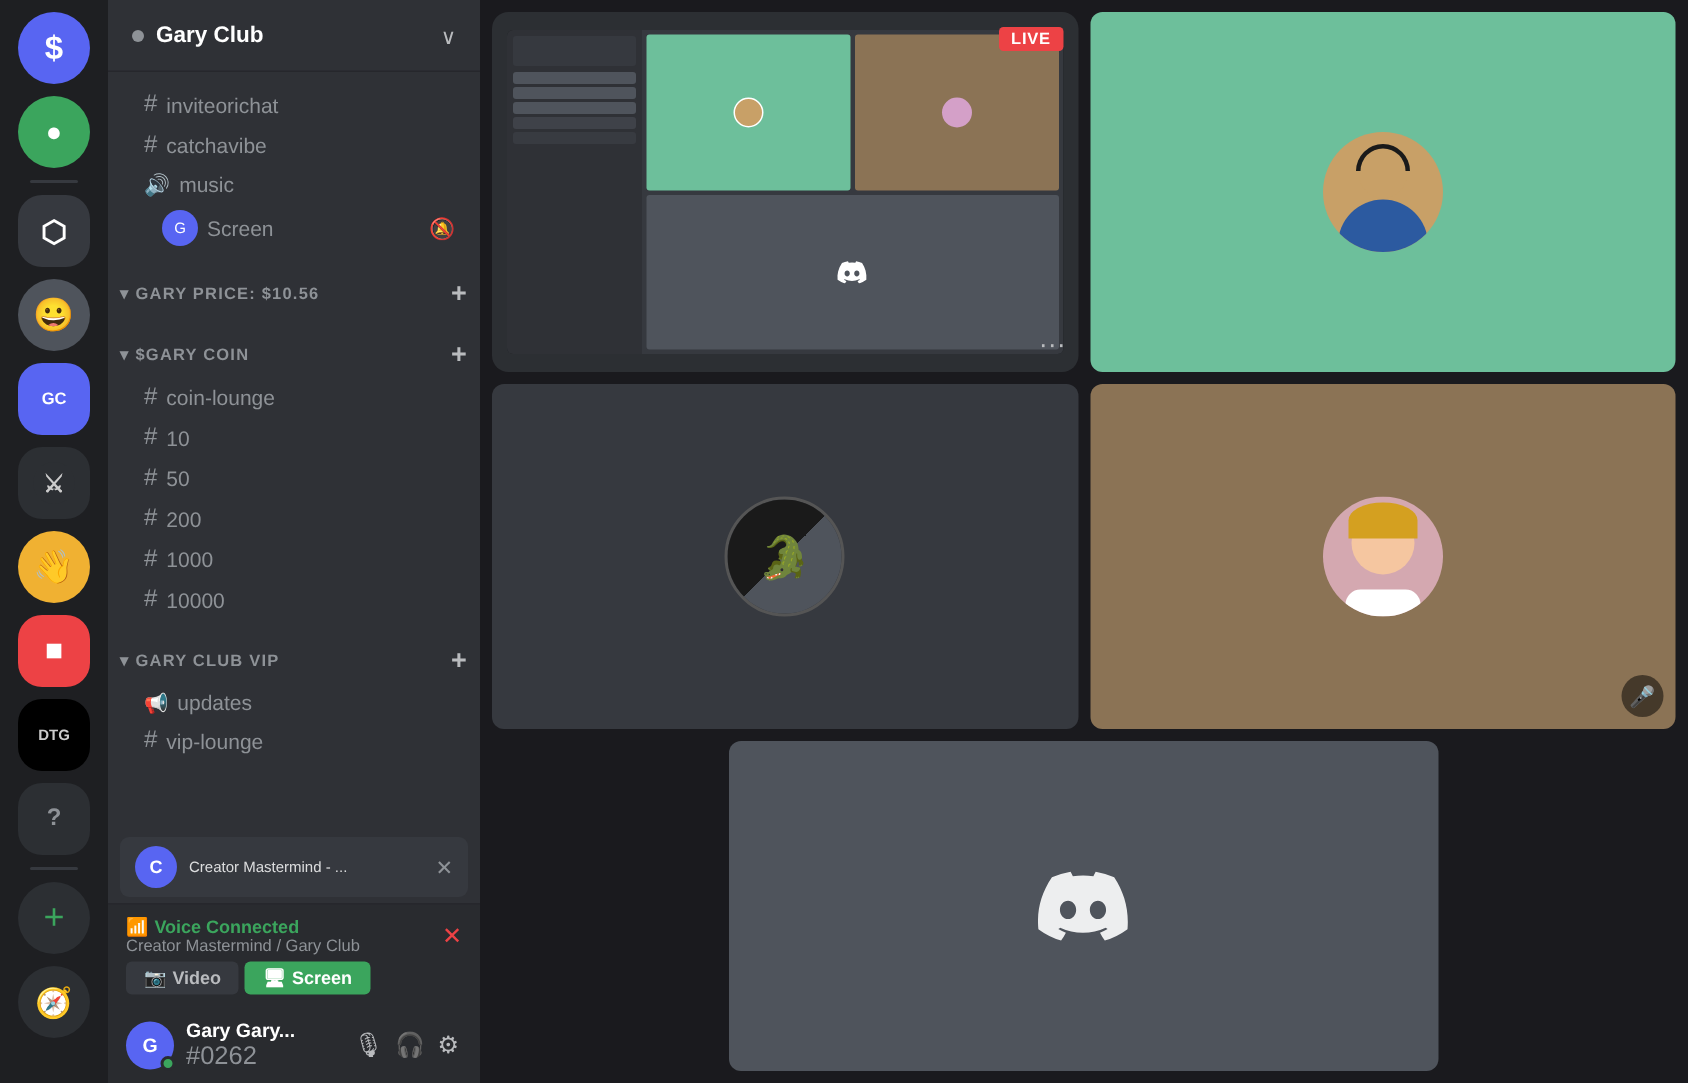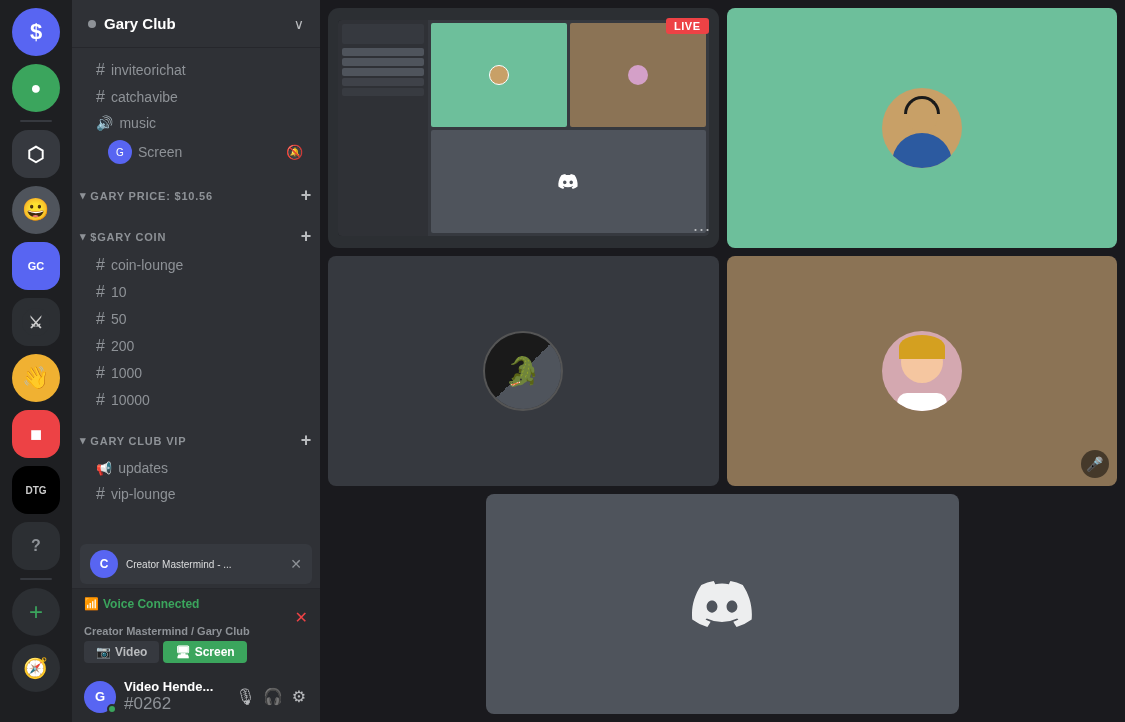--- a/index.html
+++ b/index.html
@@ -202,22 +202,21 @@
       font-size: 12px;
       font-weight: 600;
       display: flex;
       align-items: center;
       gap: 4px;
     }
 
     .voice-channel-name {
       color: #8e9297;
       font-size: 11px;
-      margin-top: 14px;
-      font-weight: bold;
+      margin-top: 0;
     }
 
     .voice-controls {
       display: flex;
       align-items: center;
       gap: 4px;
       margin-top: 4px;
     }
 
     .voice-btn {
@@ -613,21 +612,21 @@
       </button>
     </div>
   </div>
 
   <div class="user-panel">
     <div class="user-avatar">
       <span style="font-size:13px;">G</span>
       <div class="user-avatar-status"></div>
     </div>
     <div class="user-info">
-      <div class="user-name">Video Hende...</div>
+      <div class="user-name">Gary Gary...</div>
       <div class="user-discriminator">#0262</div>
     </div>
     <div class="user-controls">
       <button class="user-control-btn">🎙</button>
       <button class="user-control-btn">🎧</button>
       <button class="user-control-btn">⚙</button>
     </div>
   </div>
 </div>
 

